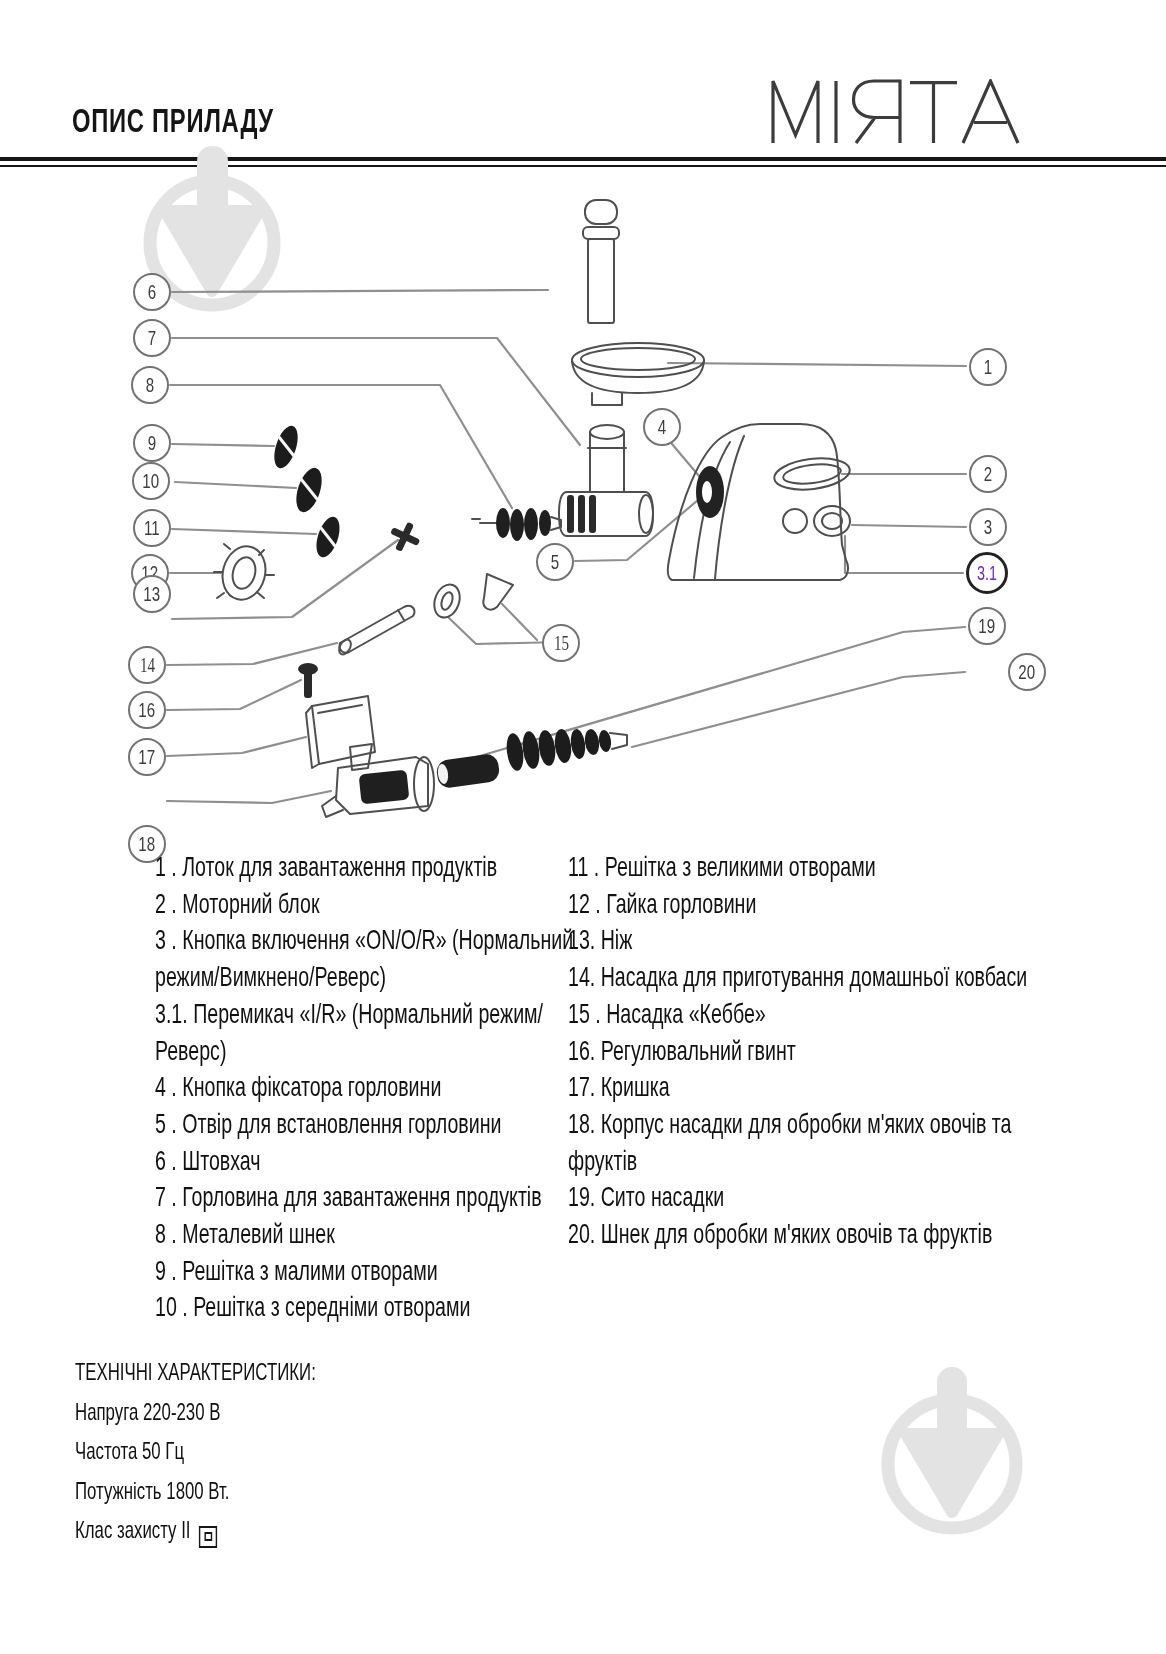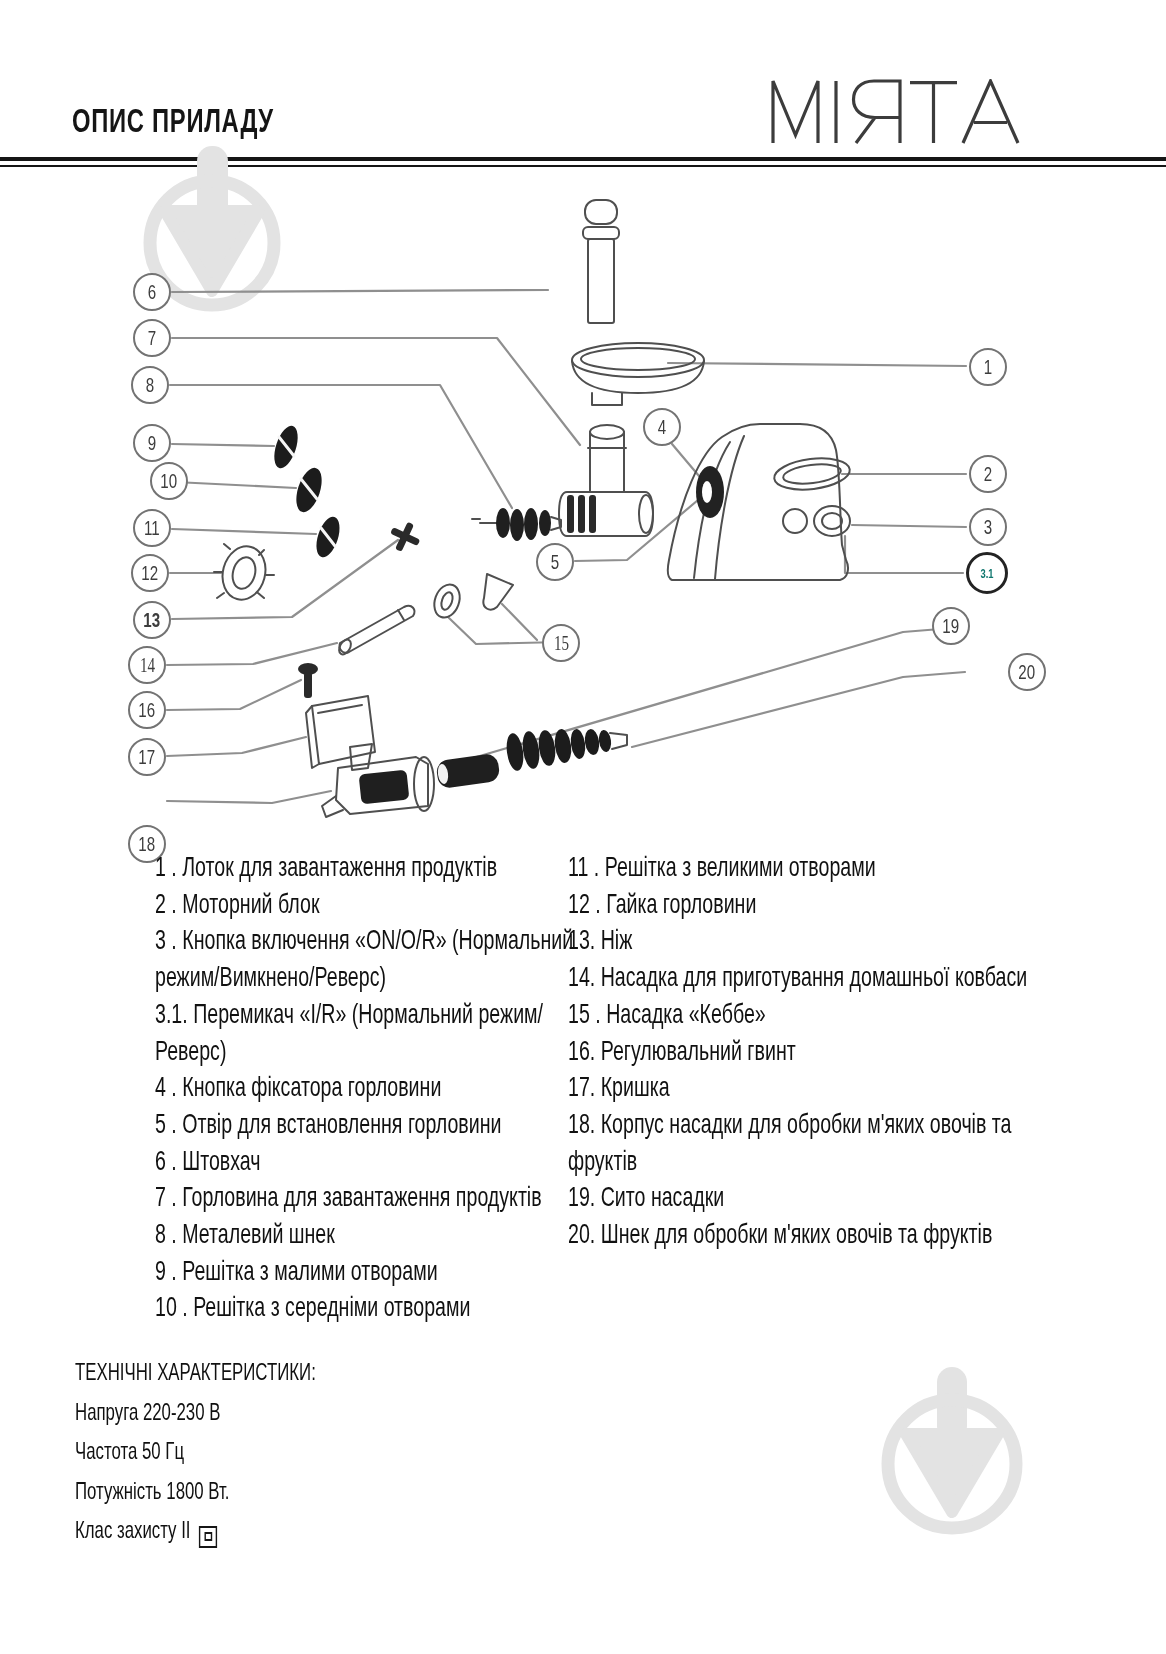--- a/index.html
+++ b/index.html
@@ -9,21 +9,21 @@
   .section-title{position:absolute;left:72px;top:101px;font-size:34px;font-weight:700;
         letter-spacing:1px;white-space:nowrap;}
   .rule-thick{position:absolute;left:0;top:157px;width:1166px;height:4px;background:#161616;}
   .rule-thin{position:absolute;left:0;top:165px;width:1166px;height:2px;background:#161616;}
   .logo{position:absolute;left:770px;top:79px;}
   .overlay{position:absolute;left:0;top:0;}
   .callout{position:absolute;box-sizing:border-box;width:38px;height:38px;border:2px solid #737373;
         border-radius:50%;background:#fff;display:flex;align-items:center;justify-content:center;
         font-size:21px;color:#3d3d3d;}
   .callout span{display:inline-block;transform:scaleX(0.72);white-space:nowrap;}
-  .callout.major{width:42px;height:42px;border-color:#232323;border-width:3px;font-size:13px;color:#0f766e;font-weight:bold;}
+  .callout.major{width:42px;height:42px;border-color:#232323;border-width:3px;font-size:20px;color:#6d28d9;}
   .col{position:absolute;font-size:28px;line-height:36.7px;color:#111;}
   .col div{white-space:nowrap;}
   .col-left{left:155px;top:849px;width:580px;}
   .col-right{left:568px;top:849px;width:600px;}
   .specs{position:absolute;left:75px;top:1352px;font-size:24px;line-height:39.5px;color:#101010;}
   .specs div{white-space:nowrap;}
   .cls2{display:inline-flex;align-items:center;justify-content:center;box-sizing:border-box;
         width:26px;height:22px;border:2.5px solid #161616;margin-left:12px;vertical-align:-3px;}
   .cls2 i{display:block;box-sizing:border-box;width:11px;height:9px;border:2.5px solid #161616;}
   .pagenum{position:absolute;left:1052px;top:1580px;width:38px;height:74px;background:#b7b5b3;
@@ -208,48 +208,48 @@
     </div>
   <div class="callout" style="left:133px;top:319px;">
       <span>7</span>
     </div>
   <div class="callout" style="left:131px;top:366px;">
       <span>8</span>
     </div>
   <div class="callout" style="left:133px;top:424px;">
       <span>9</span>
     </div>
-  <div class="callout" style="left:150px;top:462px;">
+  <div class="callout" style="left:132px;top:462px;">
       <span>10</span>
     </div>
   <div class="callout" style="left:133px;top:509px;">
       <span>11</span>
     </div>
   <div class="callout" style="left:131px;top:554px;">
       <span>12</span>
     </div>
-  <div class="callout" style="left:133px;top:601px;font-weight:bold;">
+  <div class="callout" style="left:133px;top:575px;">
       <span>13</span>
     </div>
   <div class="callout" style="left:128px;top:646px;font-family:Liberation Serif, serif;">
       <span>14</span>
     </div>
   <div class="callout" style="left:542px;top:624px;font-family:Liberation Serif, serif;">
       <span>15</span>
     </div>
   <div class="callout" style="left:128px;top:691px;text-align:center;">
       <span>16</span>
     </div>
   <div class="callout" style="left:128px;top:738px;">
       <span>17</span>
     </div>
   <div class="callout" style="left:128px;top:825px;">
       <span>18</span>
     </div>
-  <div class="callout" style="left:932px;top:607px;text-align:right;">
+  <div class="callout" style="left:968px;top:607px;text-align:right;">
       <span>19</span>
     </div>
   <div class="callout" style="left:1008px;top:653px;">
       <span>20</span>
     </div>
 
   <div class="col col-left cond">
     <div>1 . Лоток для завантаження продуктів</div>
     <div>2 . Моторний блок</div>
     <div>3 . Кнопка включення «ON/O/R» (Нормальний</div>

